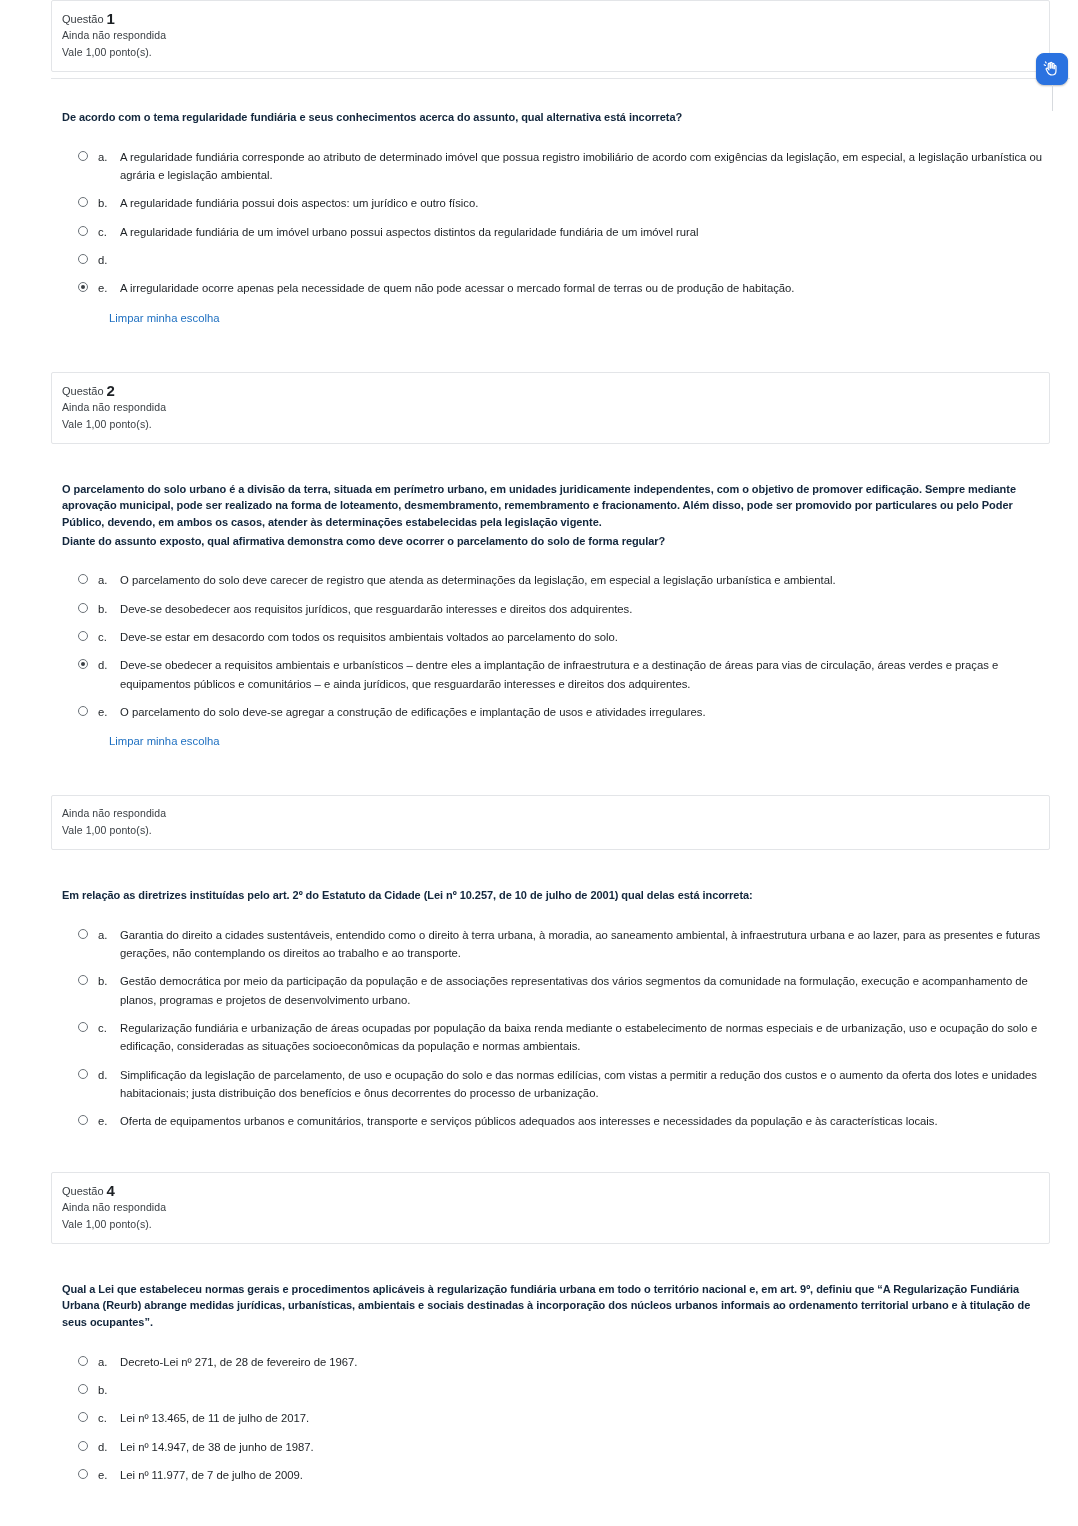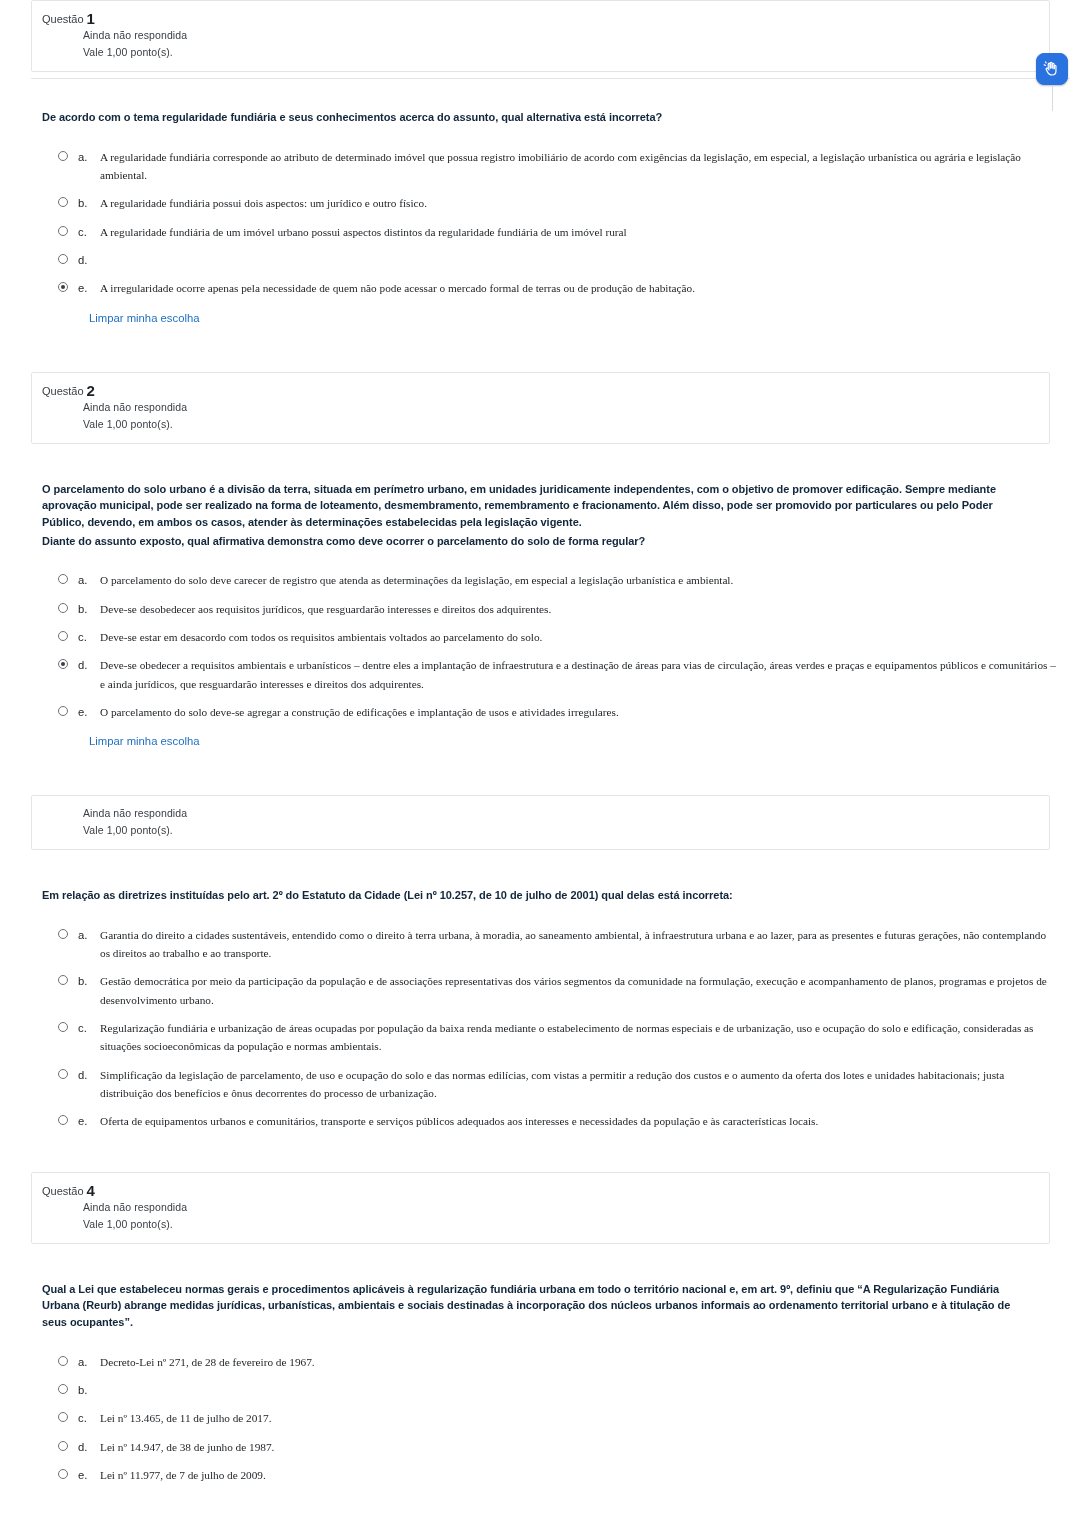--- a/index.html
+++ b/index.html
@@ -47,35 +47,35 @@
   .float-btn-stem {
     width: 1px;
     height: 26px;
     background: #d7dade;
     margin: 0 auto;
   }
 
   
   .question {
     position: relative;
+    padding-left: 20px;
   }
   .qheader {
     border: 1px solid #e3e5e8;
     border-radius: 2px;
     background: #ffffff;
     margin: 0 28px 0 31px;
     padding: 9px 0 10px 10px;
     box-sizing: border-box;
   }
   .qheader-line {
     font-size: 10.5px;
     color: #3b4045;
     line-height: 1.62;
     letter-spacing: .1px;
-    margin-left: 41px;
   }
   .qheader-no {
     font-size: 11px;
     color: #3b4045;
   }
   .qheader-no .num {
     font-size: 15px;
     font-weight: bold;
     color: #1d2125;
     vertical-align: -1px;
@@ -147,21 +147,20 @@
     line-height: 1.62;
     color: #1d2125;
   }
   .anstext {
     flex: 1 1 auto;
     font-size: 11.3px;
     line-height: 1.62;
     color: #1d2125;
     letter-spacing: -.02px;
     max-width: 975px;
-    font-family: Liberation Serif, serif;
   }
 
   .clear-choice {
     display: inline-block;
     margin: 9px 0 0 47px;
     font-size: 11.3px;
     color: #1f70c1;
     text-decoration: none;
     cursor: pointer;
   }

